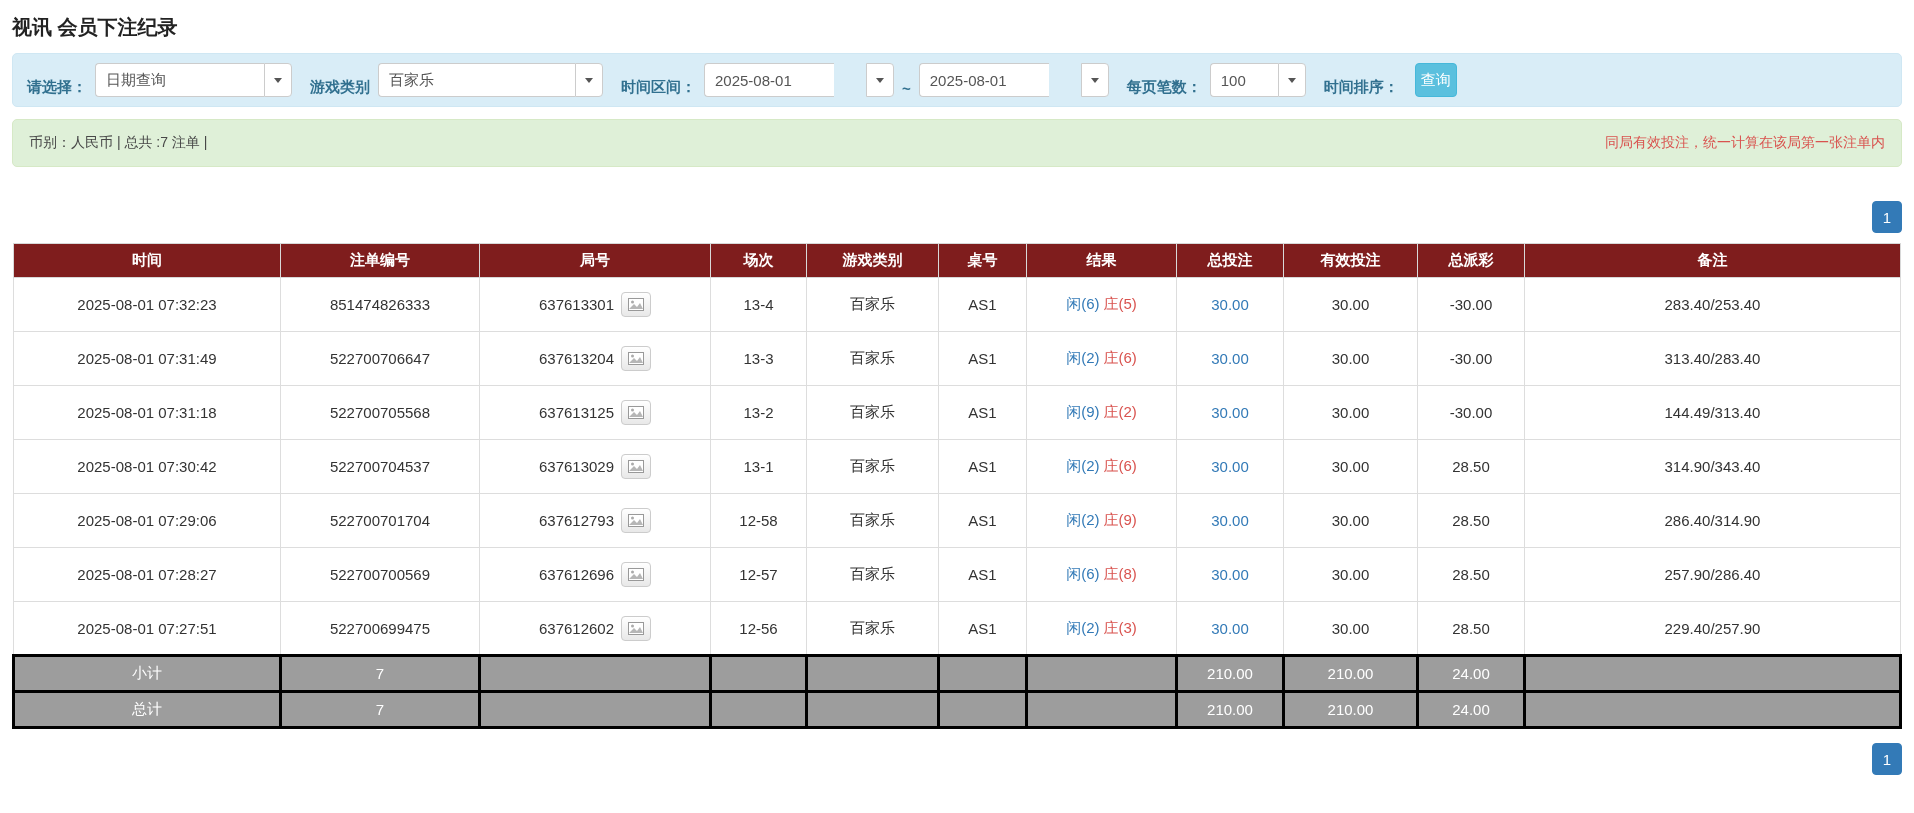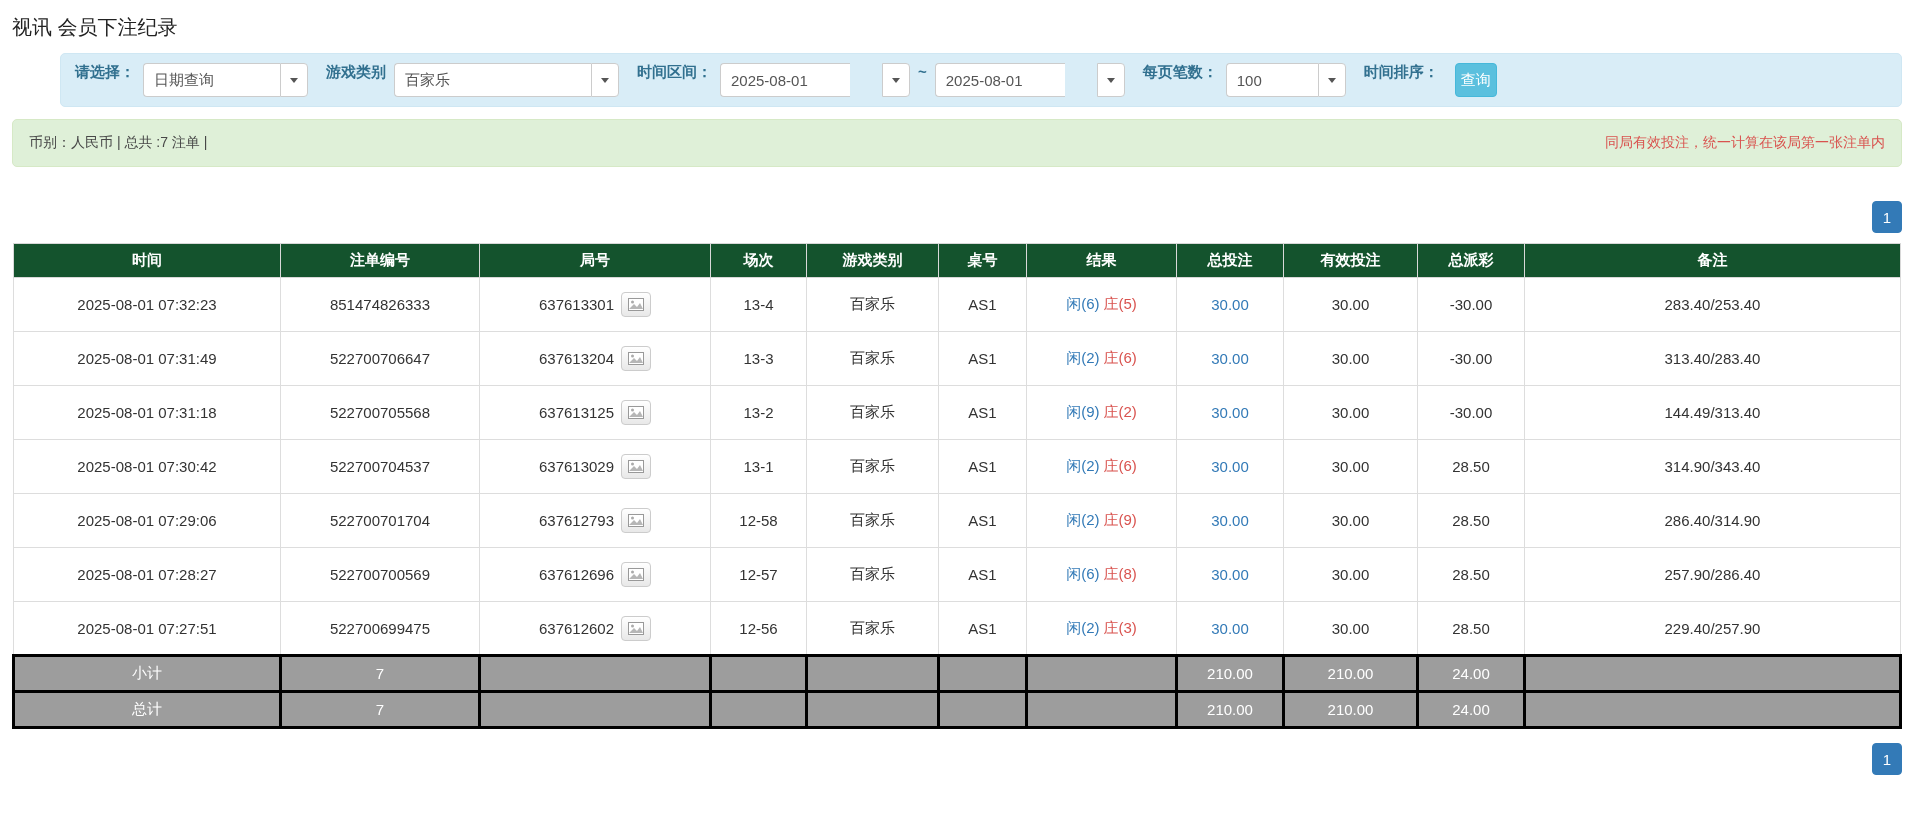--- a/index.html
+++ b/index.html
@@ -3,33 +3,32 @@
 <meta charset="utf-8">
 <style>
   * { margin: 0; padding: 0; box-sizing: border-box; }
   html, body { background: #fff; }
   body {
     font-family: "Liberation Sans", "DejaVu Sans", sans-serif;
     color: #333;
   }
   .page { width: 1914px; min-height: 813px; padding: 10px 12px 20px; }
 
-  .page-title { font-size: 20px; font-weight: 400; color: #222; margin: 4px 0 12px; }
+  .page-title { font-size: 20px; font-weight: 700; color: #222; margin: 4px 0 12px; }
 
   
   .filter-bar {
     background: #d9edf7;
     border: 1px solid #cfe7f3;
     border-radius: 5px;
     padding: 9px 14px;
     display: flex;
-    align-items: flex-start;
+    align-items: flex-end;
     gap: 8px;
     white-space: nowrap;
-    margin-left: 48px;
   }
   .flabel { color: #31708f; font-weight: 700; font-size: 15px; }
   .flabel.ml { margin-left: 10px; }
   .tilde { color: #31708f; font-weight: 700; font-size: 15px; }
   .combo { display: inline-flex; height: 34px; flex: 0 0 auto; }
   .combo input {
     flex: 1 1 auto; min-width: 0;
     height: 34px;
     border: 1px solid #ccc; border-right: none;
     border-radius: 4px 0 0 4px;
@@ -45,24 +44,24 @@
     background: #fff;
     display: flex; align-items: center; justify-content: center;
     cursor: pointer;
   }
   .caret {
     width: 0; height: 0;
     border-left: 4px solid transparent;
     border-right: 4px solid transparent;
     border-top: 5px solid #555;
   }
-  .w-select { width: 165px; }
+  .w-select { width: 197px; }
   .w-game   { width: 225px; }
   .w-date   { width: 190px; gap: 32px; }
-  .w-size   { width: 120px; }
+  .w-size   { width: 96px; }
   .w-sort   { width: 190px; }
   .search-btn {
     height: 34px; margin-left: 8px; padding: 0 5px;
     background: #5bc0de; border: 1px solid #46b8da;
     color: #fff; font-size: 15px; border-radius: 4px;
     cursor: pointer; font-family: inherit;
   }
 
   
   .summary-bar {
@@ -89,21 +88,21 @@
   }
 
   
   table.records {
     width: 100%;
     border-collapse: collapse;
     table-layout: fixed;
     font-size: 15px;
   }
   .records th {
-    background: #14532d; color: #fff;
+    background: #7f1d1d; color: #fff;
     font-weight: 700;
     height: 34px;
     border: 1px solid #d8d8d8;
     text-align: center;
   }
   .records tbody td {
     height: 54px;
     border: 1px solid #ddd;
     background: #fff;
     color: #333;

